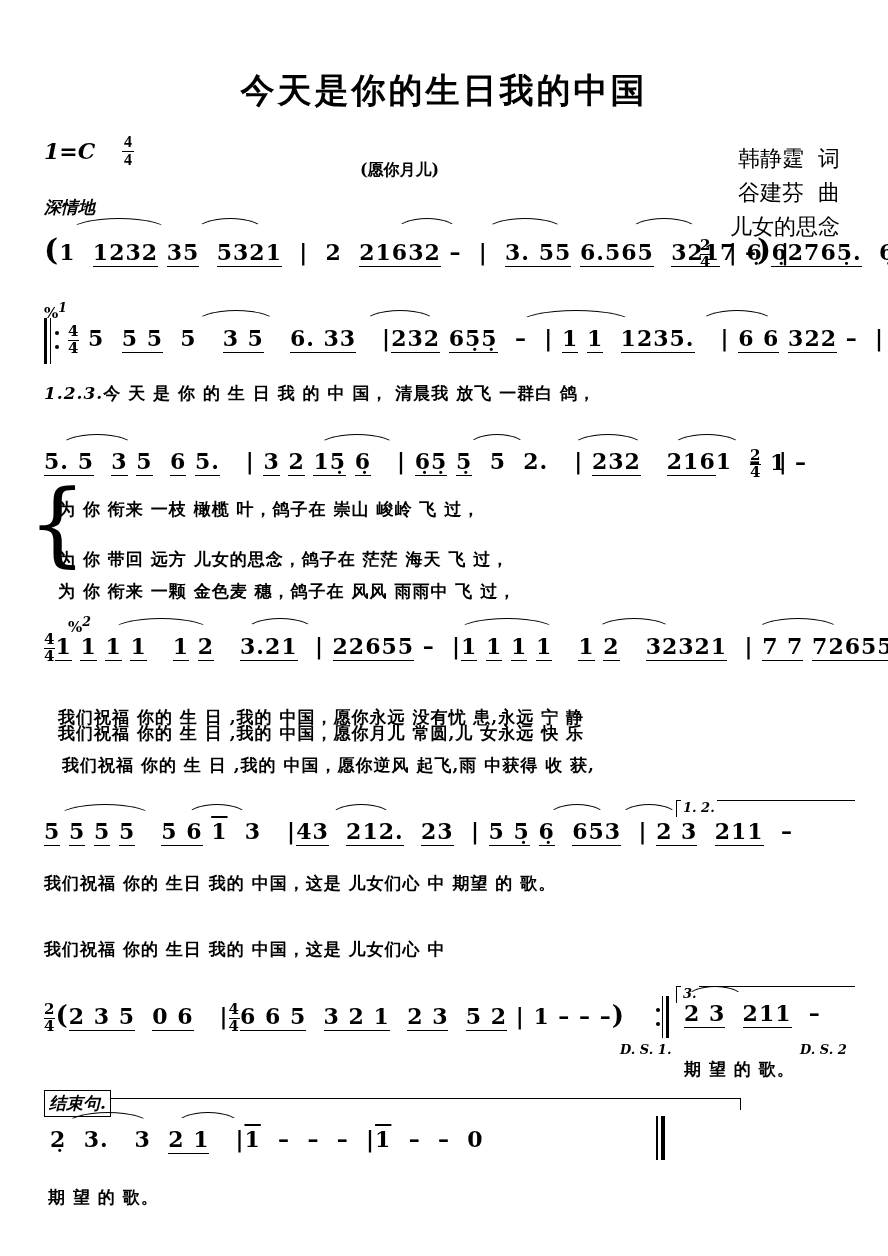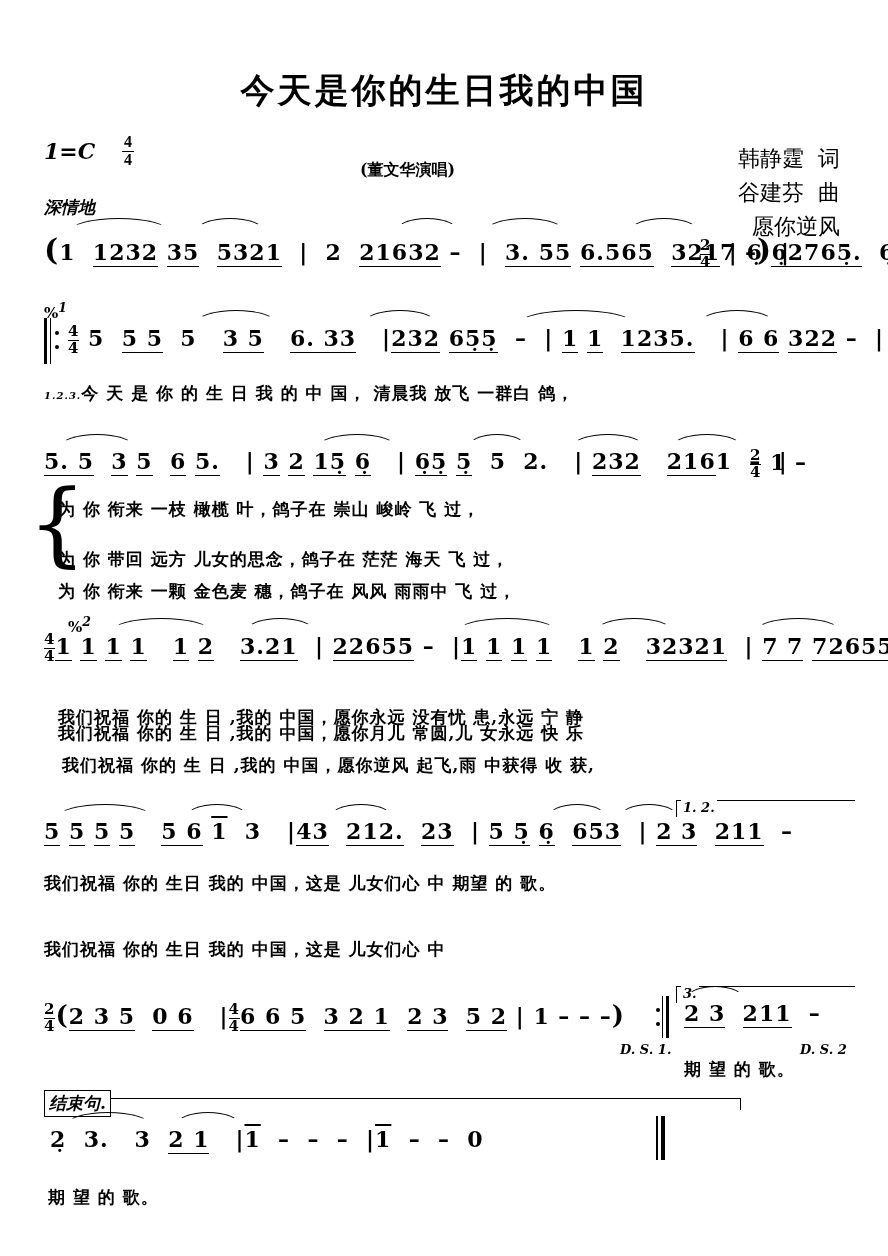--- a/index.html
+++ b/index.html
@@ -68,21 +68,21 @@
     letter-spacing:1px;
   }
   .lyr{
     font-size:17px;
     font-weight:bold;
     font-family:"DejaVu Serif", serif;
     white-space:nowrap;
     letter-spacing:1px;
   }
   .lyr-pre{
-    font-size:10px;font-style:italic;font-weight:bold;
+    font-size:17px;font-style:italic;font-weight:bold;
   }
 
   
   .u1{border-bottom:1.6px solid #000;padding-bottom:1px;}
 
   
   .slur{
     position:absolute;
     border-top:1.6px solid #000;
     border-radius:50%/100% 100% 0 0;
@@ -173,31 +173,31 @@
 
 <div class="page">
 
   <div class="title">今天是你的生日我的中国</div>
 
   <div class="key-sig">1=C</div>
   <div class="meter">
     <span class="num">4</span>
     <span class="den">4</span>
   </div>
-  <div class="singer">(董文华演唱)</div>
+  <div class="singer">(愿你月儿)</div>
 
   <div class="credits">
     <div>
       <span>韩静霆</span><span class="role">词</span>
     </div>
     <div>
       <span>谷建芬</span><span class="role">曲</span>
     </div>
     <div>
-      <span>愿你逆风</span>
+      <span>儿女的思念</span>
     </div>
   </div>
 
   <div class="mood">深情地</div>
 
   <div class="line notes" style="top:232px;left:44px;">
     <span style="font-size:30px;">(</span>1&nbsp;&nbsp;<span class="u1">1232</span>&nbsp;<span class="u1">35</span>&nbsp;&nbsp;<span class="u1">5321</span>&nbsp;&nbsp;|&nbsp;&nbsp;2&nbsp;&nbsp;<span class="u1">21632</span>&nbsp;–&nbsp;&nbsp;|&nbsp;&nbsp;<span class="u1">3.&nbsp;55</span>&nbsp;<span class="u1">6.565</span>&nbsp;&nbsp;<span class="u1">321</span>&nbsp;|&nbsp;<span>6̣</span>&nbsp;<span class="u1">6̣2765̣.</span>&nbsp;&nbsp;6̣&nbsp;|
   </div>
   <div class="line notes" style="top:232px;left:700px;">
     <span style="display:inline-block;vertical-align:middle;font-size:15px;line-height:1.05;text-align:center;">

